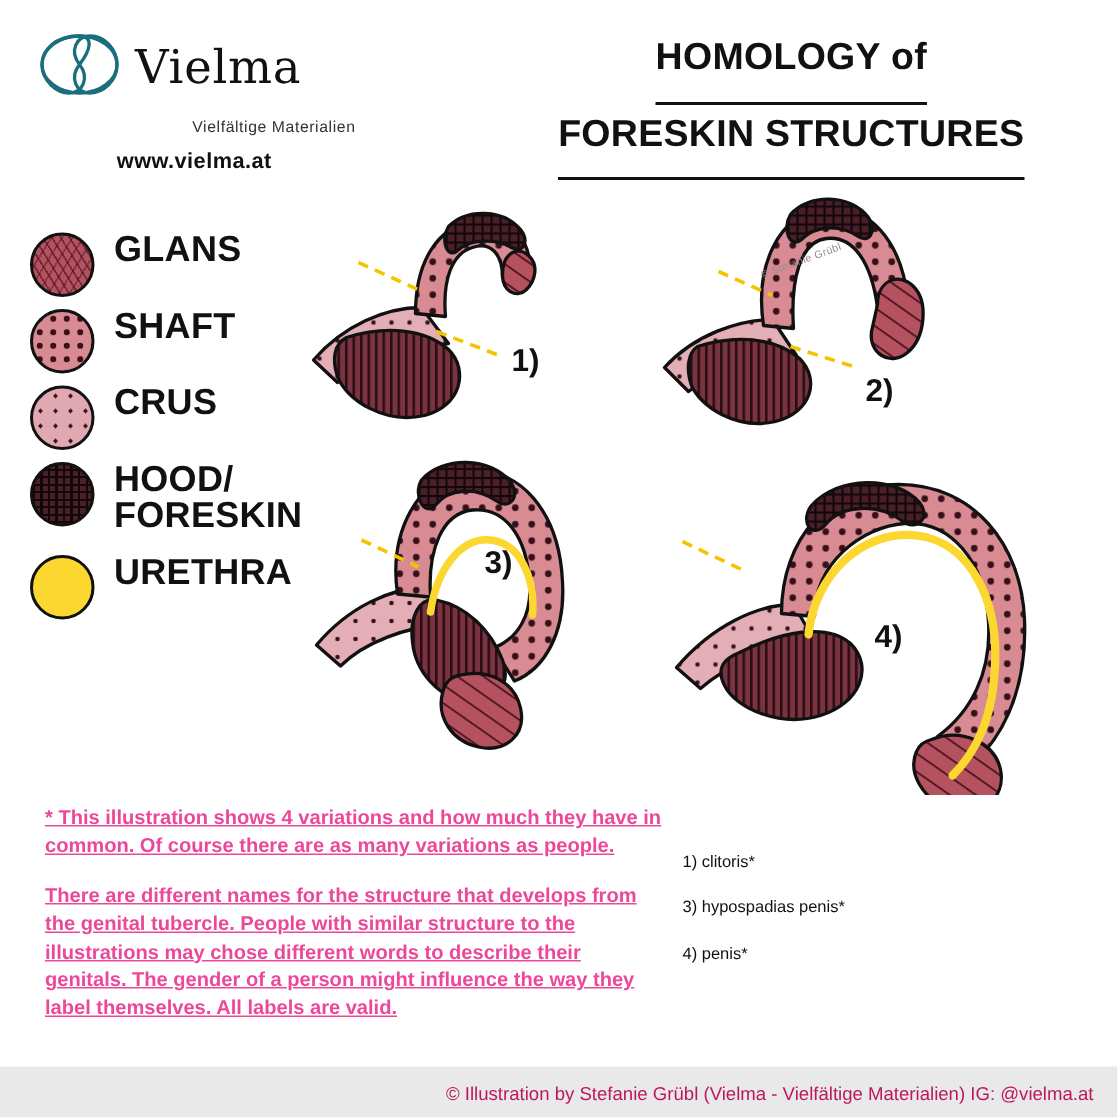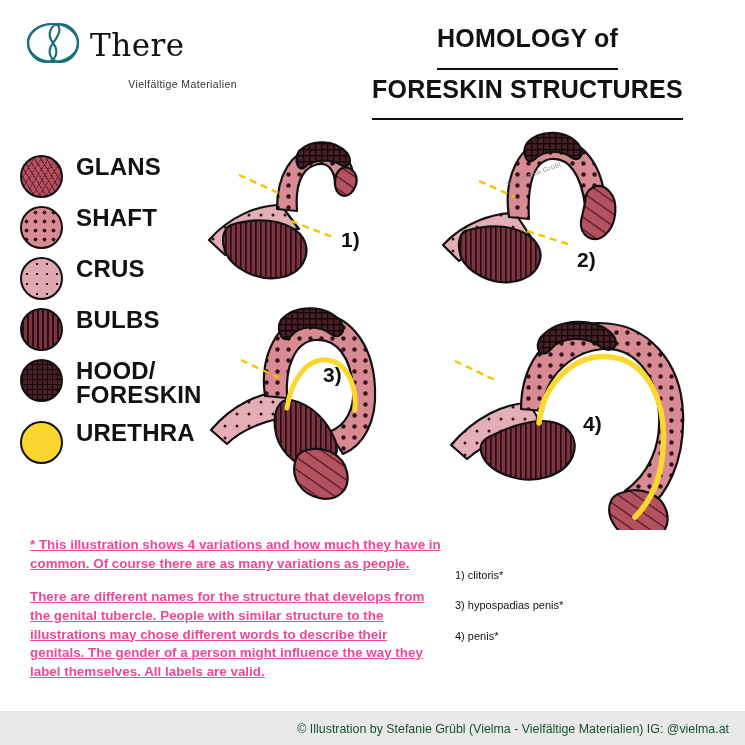--- a/index.html
+++ b/index.html
@@ -191,64 +191,61 @@
     bottom: 0;
     width: 745px;
     height: 34px;
     background: #e9e9e9;
   }
   .footer-text {
     position: absolute;
     right: 16px;
     bottom: 9px;
     font-size: 12.4px;
-    color: #14532d;
+    color: #be185d;
   }
 </style>
 </head>
 <body>
 
 <div class="logo-block">
   <div class="logo-row">
     <span class="logo-mark">
       <svg width="62" height="54" viewBox="0 0 62 54">
         <g fill="none" stroke="#1a6e7e" stroke-width="2.2">
           <path d="M31 8 C 14 8, 6 18, 6 27 C 6 38, 16 46, 24 46 C 33 46, 38 36, 31 27 C 24 18, 29 8, 38 8 C 48 8, 56 17, 56 27 C 56 38, 47 46, 38 46 C 29 46, 24 36, 31 27 C 38 18, 41 8, 31 8 Z"></path>
           <ellipse cx="31" cy="27" rx="25" ry="19"></ellipse>
         </g>
       </svg>
     </span>
     <span class="logo-words">
-      <span class="logo-name">There</span>
+      <span class="logo-name">Vielma</span>
     </span>
   </div>
   <div class="logo-tagline">Vielfältige Materialien</div>
+  <div class="logo-url">www.vielma.at</div>
 </div>
 
 <div class="title-block">
   <div><span class="title-line">HOMOLOGY of</span></div>
   <div><span class="title-line second">FORESKIN STRUCTURES</span></div>
 </div>
 
 <div class="legend">
   <div class="legend-item">
     <span class="swatch sw-glans"></span>
     <span class="legend-label">GLANS</span>
   </div>
   <div class="legend-item">
     <span class="swatch sw-shaft"></span>
     <span class="legend-label">SHAFT</span>
   </div>
   <div class="legend-item">
     <span class="swatch sw-crus"></span>
     <span class="legend-label">CRUS</span>
-  </div>
-  <div class="legend-item">
-    <span class="swatch sw-bulbs"></span>
-    <span class="legend-label">BULBS</span>
   </div>
   <div class="legend-item tall">
     <span class="swatch sw-hood"></span>
     <span class="legend-label">HOOD/
 FORESKIN</span>
   </div>
   <div class="legend-item">
     <span class="swatch sw-urethra"></span>
     <span class="legend-label">URETHRA</span>
   </div>

